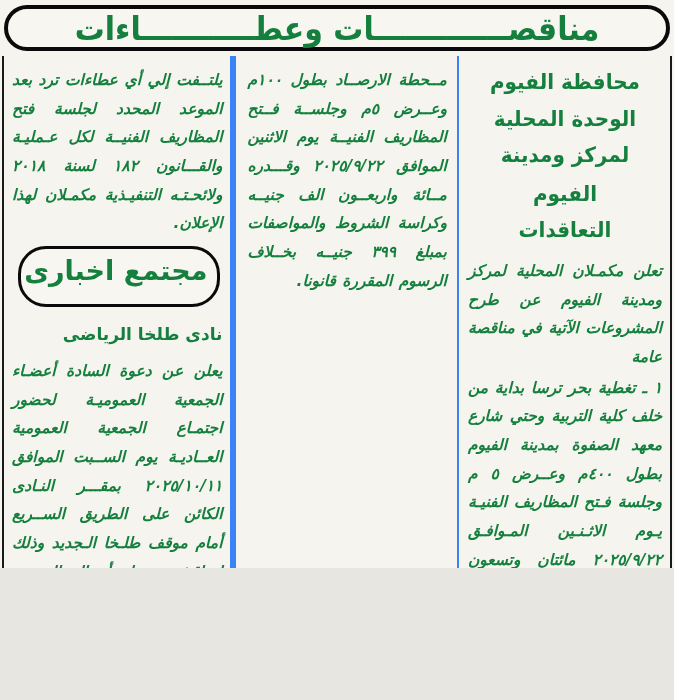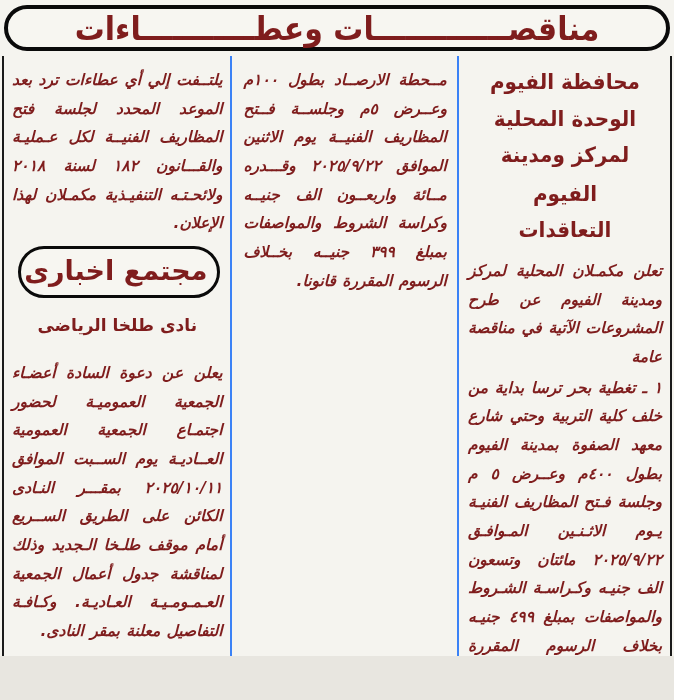--- a/index.html
+++ b/index.html
@@ -1,24 +1,24 @@
 <!DOCTYPE html>
 <html dir="rtl" lang="ar"><head>
 <meta charset="utf-8">
 <style>
   * { margin: 0; padding: 0; box-sizing: border-box; }
   html, body { background: #e8e6e0; }
   .page {
     position: relative;
-    width: 674px; height: 656px;
+    width: 674px; height: 568px;
     margin: 0 auto;
     background: #f5f4ef;
     overflow: hidden;
     font-family: "DejaVu Sans", sans-serif;
-    color: #7f1d1d;
+    color: #15803d;
     direction: rtl;
   }
   
   .masthead {
     position: absolute; top: 5px; right: 4px; left: 4px; height: 46px;
     border: 4px solid #0a0a0a;
     border-radius: 26px;
     display: flex; align-items: center; justify-content: center;
     background: #f7f6f1;
   }
@@ -31,21 +31,21 @@
   
   .content {
     position: absolute; top: 56px; right: 2px; left: 2px; height: 631px;
     display: flex;
     border-right: 2px solid #1a1a1a;
     border-left: 2px solid #1a1a1a;
     overflow: hidden;
   }
   .col { overflow: hidden; }
   .col-right  { width: 32%;  border-left: 2px solid #3b82f6; padding: 8px 8px 0 9px; }
-  .col-middle { width: 34%;  border-left: 2px solid #3b82f6; padding: 10px 10px 0 11px; }
+  .col-middle { width: 34%;  border-left: 6px solid #3b82f6; padding: 10px 10px 0 11px; }
   .col-left   { width: 34%;  padding: 10px 8px 0 8px; }
 
   .ad-headings { text-align: center; margin-bottom: 8px; }
   .ad-heading-line {
     font-size: 20px; font-weight: 700; line-height: 37px;
     transform: scaleY(1.05);
   }
   .body-p {
     font-size: 15.5px; font-weight: 700;
     line-height: 1.85;
@@ -54,33 +54,32 @@
     margin-bottom: 2px;
     word-spacing: 1px;
     font-style: italic;
   }
 
   .news-box {
     display: block;
     margin: 8px 2px 10px 6px;
     border: 3px solid #0a0a0a;
     border-radius: 28px;
-    padding: 6px 10px 9px 10px;
+    padding: 6px 10px 18px 10px;
     text-align: left;
     background: #f7f6f1;
   }
   .news-box-title {
     font-size: 27px; font-weight: 700;
     white-space: nowrap;
   }
   .club-name {
-    text-align: center;
     font-size: 17px; font-weight: 700;
     line-height: 2.0;
-    margin-bottom: 17px;
+    margin-bottom: 6px;
   }
   
   .bottom-rule {
     position: absolute; top: 689px; right: 0; left: 0; height: 3px;
     background: #111;
   }
   .partial-box {
     position: absolute; top: 695px; left: 452px; width: 205px; height: 30px;
     border: 3px solid #0a0a0a;
     border-radius: 20px;

